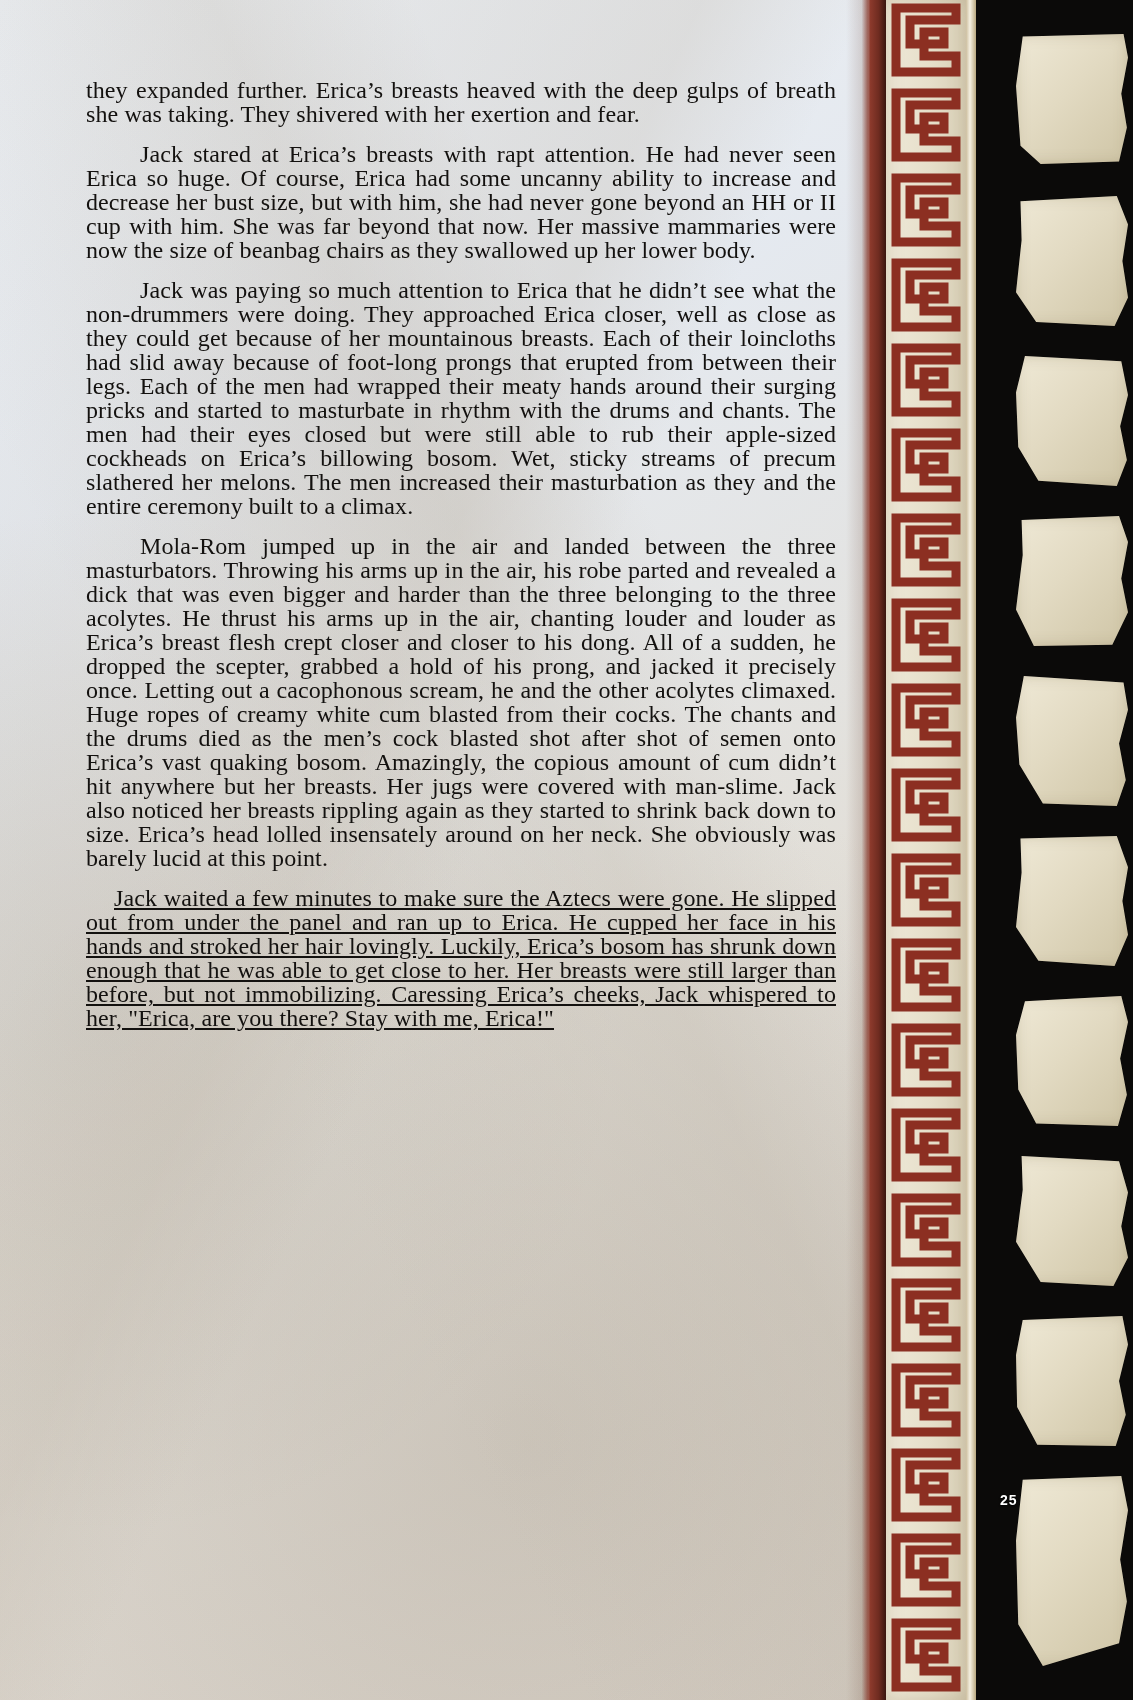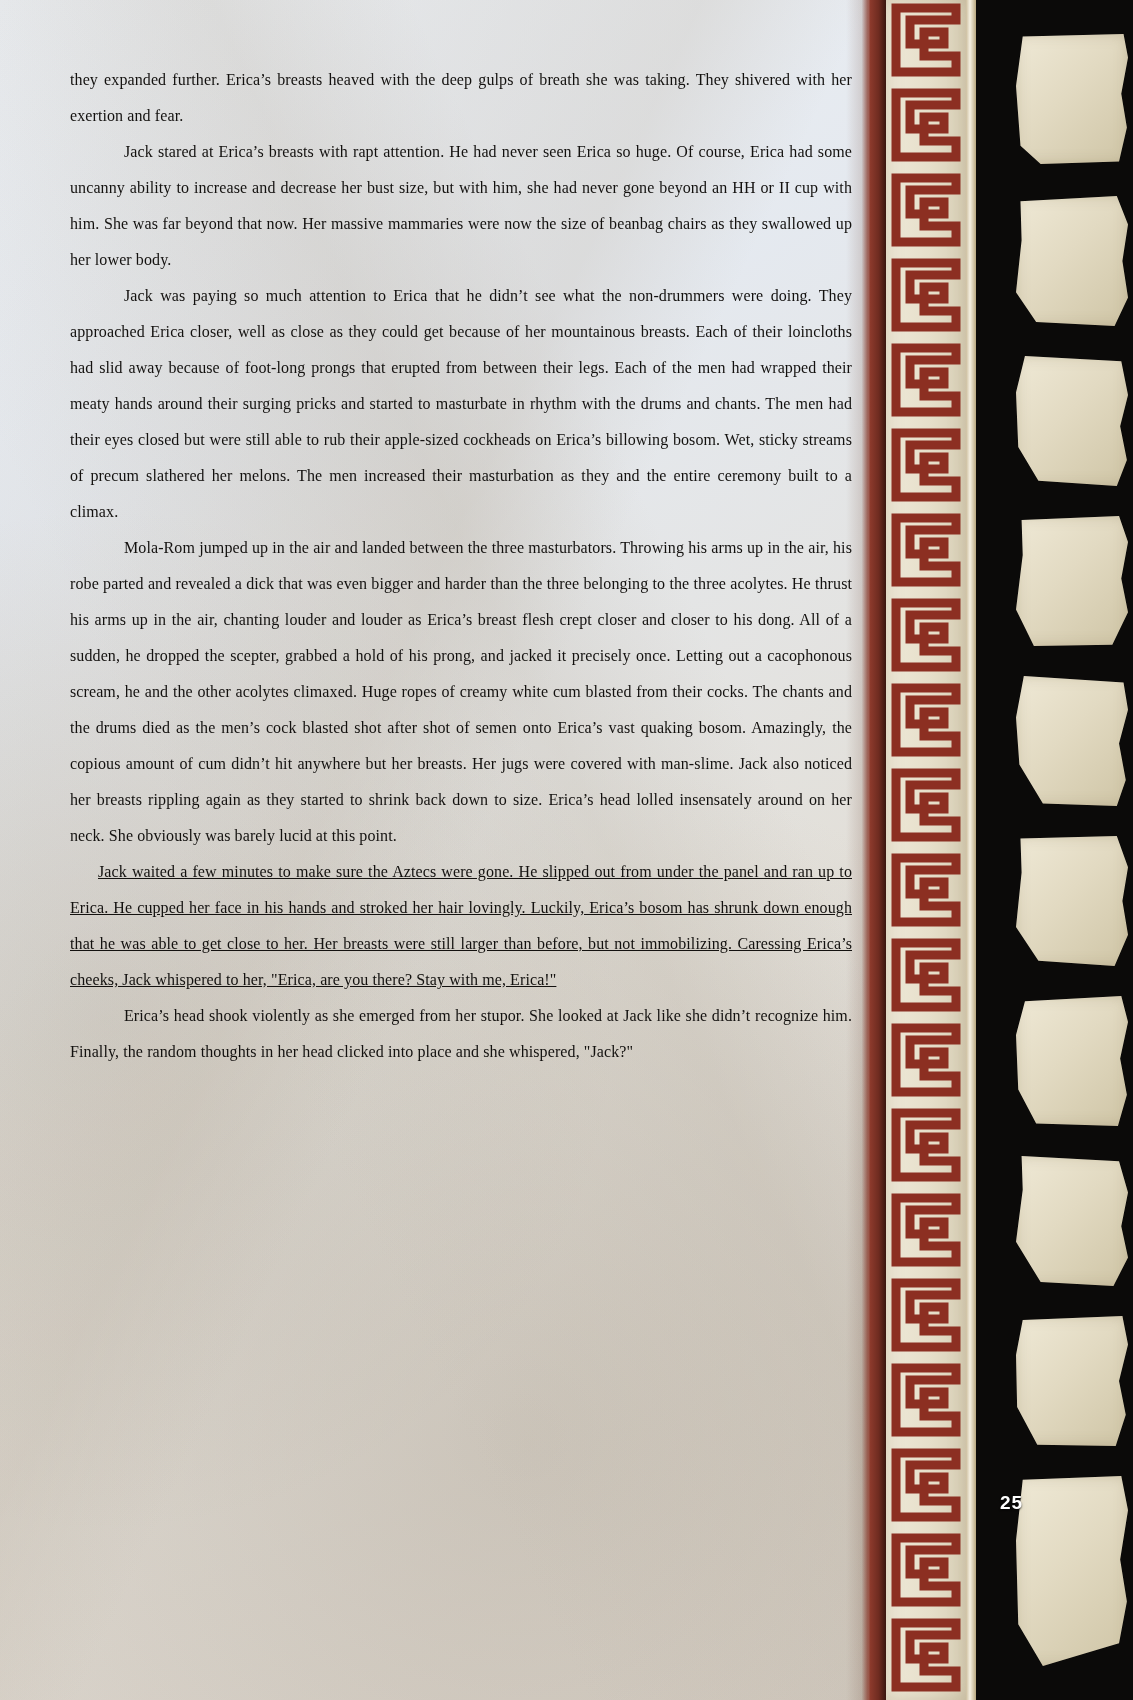--- a/index.html
+++ b/index.html
@@ -37,23 +37,23 @@
   }
   #text-column {
     position: absolute;
     left: 70px;
     top: 62px;
     width: 782px;
     height: 1560px;
     z-index: 3;
   }
   p.para {
-    margin: 0;
-    font-size: 16px;
-    line-height: 36px;
+    margin: 16px;
+    font-size: 24px;
+    line-height: 24px;
     text-align: justify;
     text-justify: inter-word;
     color: #13110f;
     letter-spacing: 0.1px;
   }
   p.para.indent {
     text-indent: 54px;
     font-family: Liberation Serif, serif;
   }
   p.para.indent-small {
@@ -126,21 +126,21 @@
     left: 24px; top: 0;
     width: 80px; height: 1700px;
   }
   #page-number {
     position: absolute;
     left: 1000px;
     top: 1492px;
     z-index: 6;
     color: #ffffff;
     font-family: "Liberation Sans", sans-serif;
-    font-size: 19px;
+    font-size: 14px;
     font-weight: bold;
     letter-spacing: 1px;
     text-shadow: 0 1px 2px rgba(0,0,0,0.8);
   }
   #left-edge-shadow {
     position: absolute;
     left: 846px; top: 0;
     width: 22px; height: 1700px;
     background: linear-gradient(90deg, rgba(80,60,50,0) 0%, rgba(110,70,55,0.25) 100%);
     z-index: 2;
@@ -150,21 +150,20 @@
 <body>
 
 <div id="page">
 
   <div id="text-column">
     <p class="para">they expanded further.  Erica’s breasts heaved with the deep gulps of breath she was taking.  They shivered with her exertion and fear.</p>
     <p class="para indent">Jack stared at Erica’s breasts with rapt attention.  He had never seen Erica so huge.  Of course, Erica had some uncanny ability to increase and decrease her bust size, but with him, she had never gone beyond an HH or II cup with him.  She was far beyond that now.  Her massive mammaries were now the size of beanbag chairs as they swallowed up her lower body.</p>
     <p class="para indent">Jack was paying so much attention to Erica that he didn’t see what the non-drummers were doing.  They approached Erica closer, well as close as they could get because of her mountainous breasts.  Each of their loincloths had slid away because of foot-long prongs that erupted from between their legs.  Each of the men had wrapped their meaty hands around their surging pricks and started to masturbate in rhythm with the drums and chants.  The men had their eyes closed but were still able to rub their apple-sized cockheads on Erica’s billowing bosom.  Wet, sticky streams of precum slathered her melons.  The men increased their masturbation as they and the entire ceremony built to a climax.</p>
     <p class="para indent">Mola-Rom jumped up in the air and landed between the three masturbators.  Throwing his arms up in the air, his robe parted and revealed a dick that was even bigger and harder than the three belonging to the three acolytes.  He thrust his arms up in the air, chanting louder and louder as Erica’s breast flesh crept closer and closer to his dong.  All of a sudden, he dropped the scepter, grabbed a hold of his prong, and jacked it precisely once.  Letting out a cacophonous scream, he and the other acolytes climaxed.  Huge ropes of creamy white cum blasted from their cocks.  The chants and the drums died as the men’s cock blasted shot after shot of semen onto Erica’s vast quaking bosom.  Amazingly, the copious amount of cum didn’t hit anywhere but her breasts.  Her jugs were covered with man-slime.  Jack also noticed her breasts rippling again as they started to shrink back down to size.  Erica’s head lolled insensately around on her neck.  She obviously was barely lucid at this point.</p>
     <p class="para indent-small">Jack waited a few minutes to make sure the Aztecs were gone.  He slipped out from under the panel and ran up to Erica.  He cupped her face in his hands and stroked her hair lovingly.  Luckily, Erica’s bosom has shrunk down enough that he was able to get close to her.  Her breasts were still larger than before, but not immobilizing.  Caressing Erica’s cheeks, Jack whispered to her, "Erica, are you there?  Stay with me, Erica!"</p>
-    <p class="para indent">Erica’s head shook violently as she emerged from her stupor.  She looked at Jack like she didn’t recognize him.  Finally, the random thoughts in her head clicked into place and she whispered, "Jack?"</p>
   </div>
 
   <div id="left-edge-shadow"></div>
 
   <div id="border-strip">
     <div class="strip-dark-left"></div>
     <div class="strip-cream"></div>
 
     <svg id="meander" viewBox="0 0 80 1700" preserveAspectRatio="none" xmlns="http://www.w3.org/2000/svg">
       <defs>

